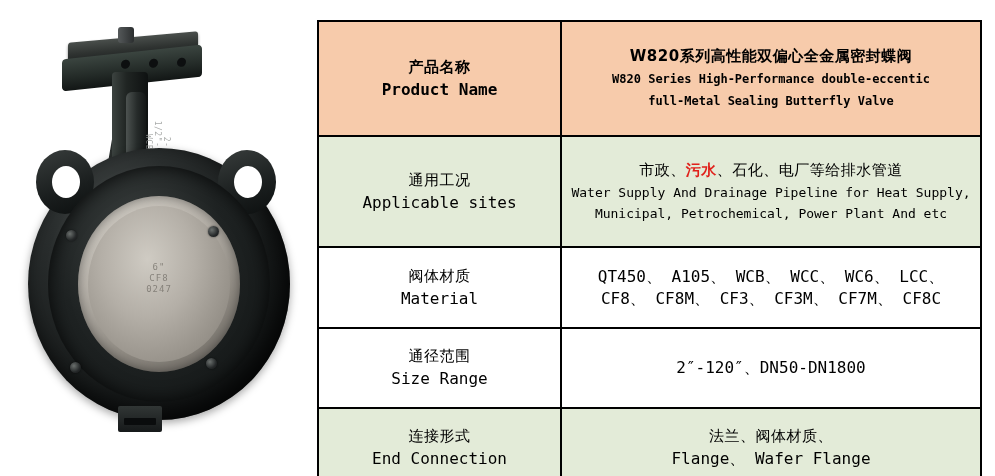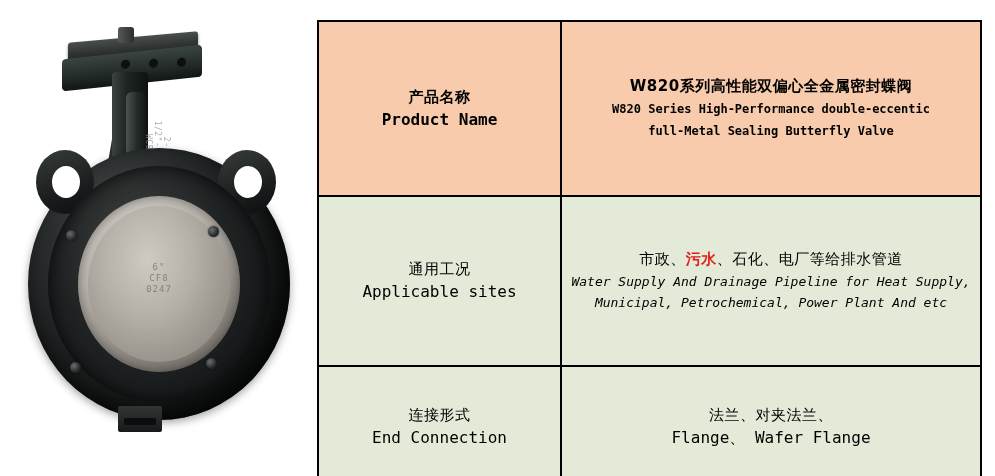--- a/index.html
+++ b/index.html
@@ -212,21 +212,20 @@
   .en {
     font-family: "DejaVu Sans Mono", "Liberation Mono", monospace;
     font-size: 16px;
     line-height: 22px;
     letter-spacing: 0px;
   }
   .en-sm {
     font-family: "DejaVu Sans Mono", "Liberation Mono", monospace;
     font-size: 13px;
     line-height: 21px;
-    font-style: italic;
   }
 
   
   .tint-peach td { background: #F7CBAB; }
   .tint-green td { background: #E3EBD8; }
   .tint-white td { background: #FFFFFF; }
 
   
   .tint-peach .cn, .tint-peach .en { font-weight: bold; }
   .title-cn { font-size: 15px; }
@@ -296,26 +295,45 @@
           <td>
             <span class="line cn">通用工况</span>
             <span class="line en">Applicable sites</span>
           </td>
           <td>
             <span class="line"><span class="cn">市政、</span><span class="cn hl-red">污水</span><span class="cn">、石化、电厂等给排水管道</span></span>
             <span class="en-sm line">Water Supply And Drainage Pipeline for Heat Supply,</span>
             <span class="en-sm line">Municipal, Petrochemical, Power Plant And etc</span>
           </td>
         </tr>
+        <tr class="tint-white">
+          <td>
+            <span class="line cn">阀体材质</span>
+            <span class="line en">Material</span>
+          </td>
+          <td>
+            <span class="en line">QT450、 A105、 WCB、 WCC、 WC6、 LCC、</span>
+            <span class="en line">CF8、 CF8M、 CF3、 CF3M、 CF7M、 CF8C</span>
+          </td>
+        </tr>
+        <tr class="tint-white">
+          <td>
+            <span class="line cn">通径范围</span>
+            <span class="line en">Size Range</span>
+          </td>
+          <td>
+            <span class="en line">2″-120″、DN50-DN1800</span>
+          </td>
+        </tr>
         <tr class="tint-green">
           <td>
             <span class="line cn">连接形式</span>
             <span class="line en">End Connection</span>
           </td>
           <td>
-            <span class="cn line">法兰、对夹法兰、</span>
+            <span class="cn line">法兰、阀体材质、</span>
             <span class="en line">Flange、 Wafer Flange</span>
           </td>
         </tr>
       </tbody>
   </table>
 
 </div>
 
 </body></html>

